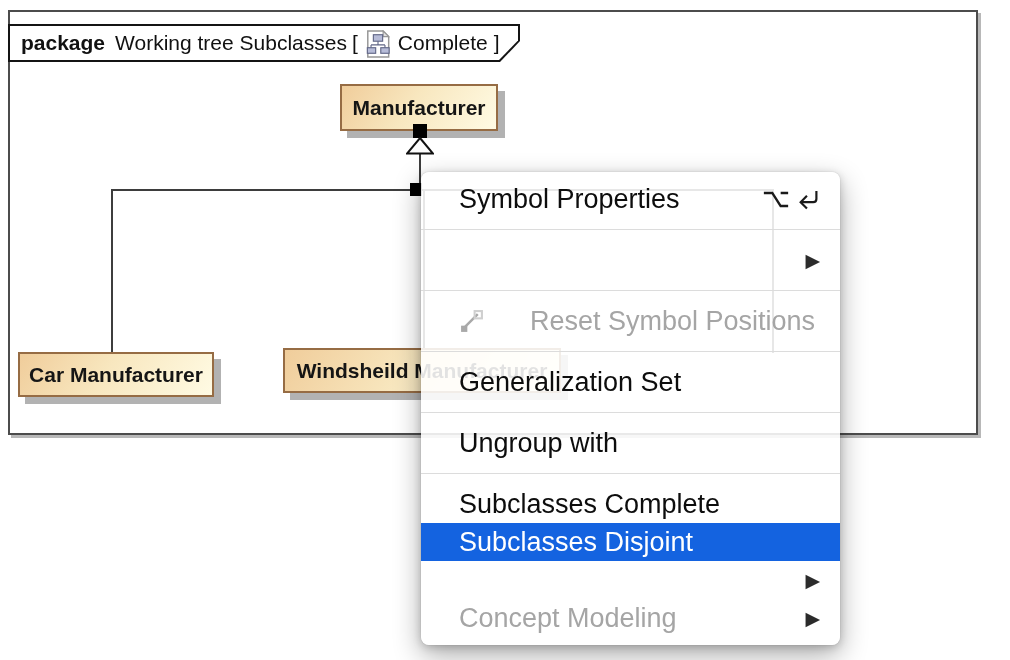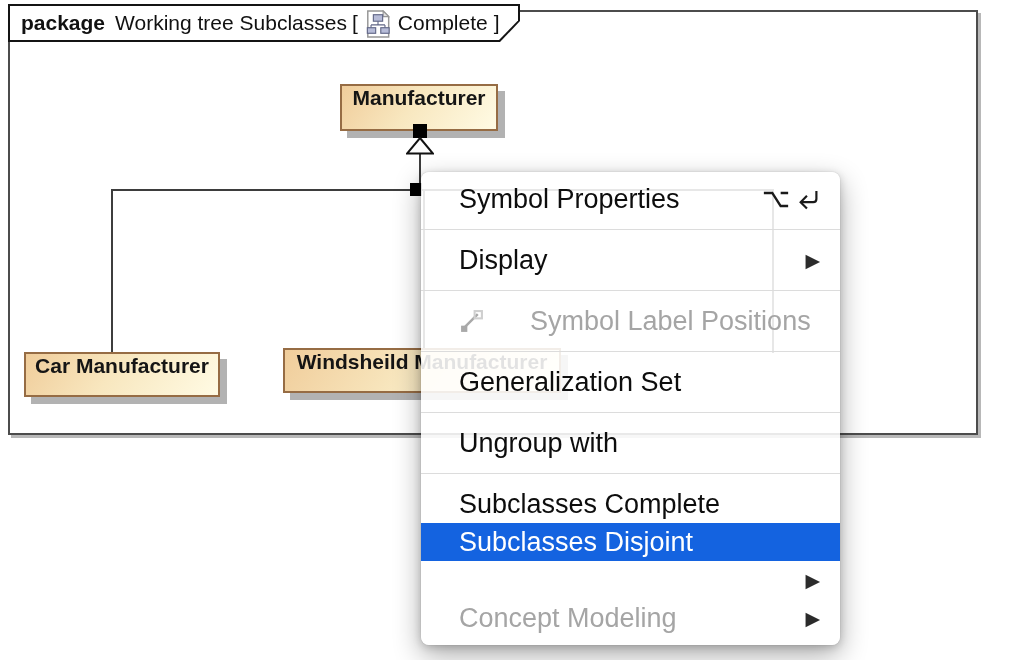--- a/index.html
+++ b/index.html
@@ -2,40 +2,40 @@
 <html><head>
 <meta charset="utf-8">
 <style>
   html,body{margin:0;padding:0;background:#fff;}
   .stage{position:relative;width:1010px;height:660px;overflow:hidden;background:#fff;
          font-family:"Liberation Sans","DejaVu Sans",sans-serif;color:#111;}
 
   
   .frame{position:absolute;left:8px;top:10px;width:966px;height:421px;
          border:2px solid #4c4c4c;box-shadow:3px 3px 0 rgba(0,0,0,0.28);z-index:0;}
-  .tab{position:absolute;left:8px;top:4px;width:512px;height:38px;z-index:1;
+  .tab{position:absolute;left:8px;top:24px;width:512px;height:38px;z-index:1;
        background:#141414;
        clip-path:polygon(0 0,100% 0,100% 45%,calc(100% - 20px) 100%,0 100%);}
   .tab-inner{position:absolute;left:2px;top:2px;right:2px;bottom:2px;background:#ffffff;
        clip-path:polygon(0 0,100% 0,100% 43%,calc(100% - 19px) 100%,0 100%);}
   .tab-content{position:absolute;inset:0;display:flex;align-items:center;
        padding:0 26px 0 13px;font-size:21px;white-space:nowrap;}
   .tab-content .kw{font-weight:bold;margin-right:10px;}
   .tab-content .brk-o{margin-left:5px;margin-right:7px;}
   .tab-content .brk-c{margin-left:6px;}
   .dicon{display:inline-flex;margin-right:7px;position:relative;top:1px;}
 
   
-  .cls{position:absolute;z-index:2;display:flex;justify-content:center;
+  .cls{position:absolute;z-index:2;display:flex;align-items:center;justify-content:center;
        border:2px solid var(--class-border,#966c44);
        background:linear-gradient(125deg,var(--class-fill-dark,#f0cd9b) 0%,#f8e7bf 45%,var(--class-fill-light,#fffbe4) 100%);
        box-shadow:7px 7px 0 #b2b2b2;
        font-weight:bold;font-size:21px;color:#151515;white-space:nowrap;overflow:hidden;}
   .box-manufacturer{left:340px;top:84px;width:154px;height:43px;}
-  .box-car{left:24px;top:352px;width:192px;height:41px;}
+  .box-car{left:18px;top:352px;width:192px;height:41px;}
   .box-windsheild{left:283px;top:348px;width:274px;height:41px;}
   .box-steering{left:618px;top:352px;width:313px;height:41px;}
 
   
   .edge{position:absolute;background:var(--line-color,#3d3d3d);z-index:1;}
   .h-tree{left:111px;top:189px;width:663px;height:2px;}
   .v-stem{left:419px;top:154px;width:2px;height:36px;}
   .v-car{left:111px;top:189px;width:2px;height:164px;}
   .v-windsheild{left:423px;top:189px;width:2px;height:164px;}
   .v-steering{left:772px;top:189px;width:2px;height:164px;}
@@ -117,33 +117,32 @@
           <span style="display: inline-flex;">
             <svg viewBox="0 0 30 24" width="27" height="22">
               <path d="M26 3 V12 Q26 15.5 22.5 15.5 H10" fill="none" stroke="#1a1a1a" stroke-width="2.4"></path>
               <path d="M15.5 8.5 L8.5 15.5 L15.5 22.5" fill="none" stroke="#1a1a1a" stroke-width="2.4"></path>
             </svg>
           </span>
         </span>
       </div>
       <div class="menu-sep"></div>
       <div class="menu-row">
-        <span>Display</span>
         <span class="arrow">▶</span>
       </div>
       <div class="menu-sep"></div>
       <div class="menu-row dis">
         <span class="mi">
           <svg viewBox="0 0 24 24" width="25" height="25">
             <rect x="2" y="16" width="6" height="6" fill="#a9a9a9"></rect>
             <path d="M6 17 L18 5" stroke="#a9a9a9" stroke-width="2.4" fill="none"></path>
             <rect x="15" y="2" width="7" height="7" fill="none" stroke="#cfcfcf" stroke-width="2"></rect>
           </svg>
         </span>
-        <span>Symbol Label Positions</span>
+        <span>Reset Symbol Positions</span>
       </div>
       <div class="menu-sep"></div>
       <div class="menu-row">
         <span>Generalization Set</span>
       </div>
       <div class="menu-sep"></div>
       <div class="menu-row">
         <span>Ungroup with</span>
       </div>
       <div class="menu-sep"></div>

